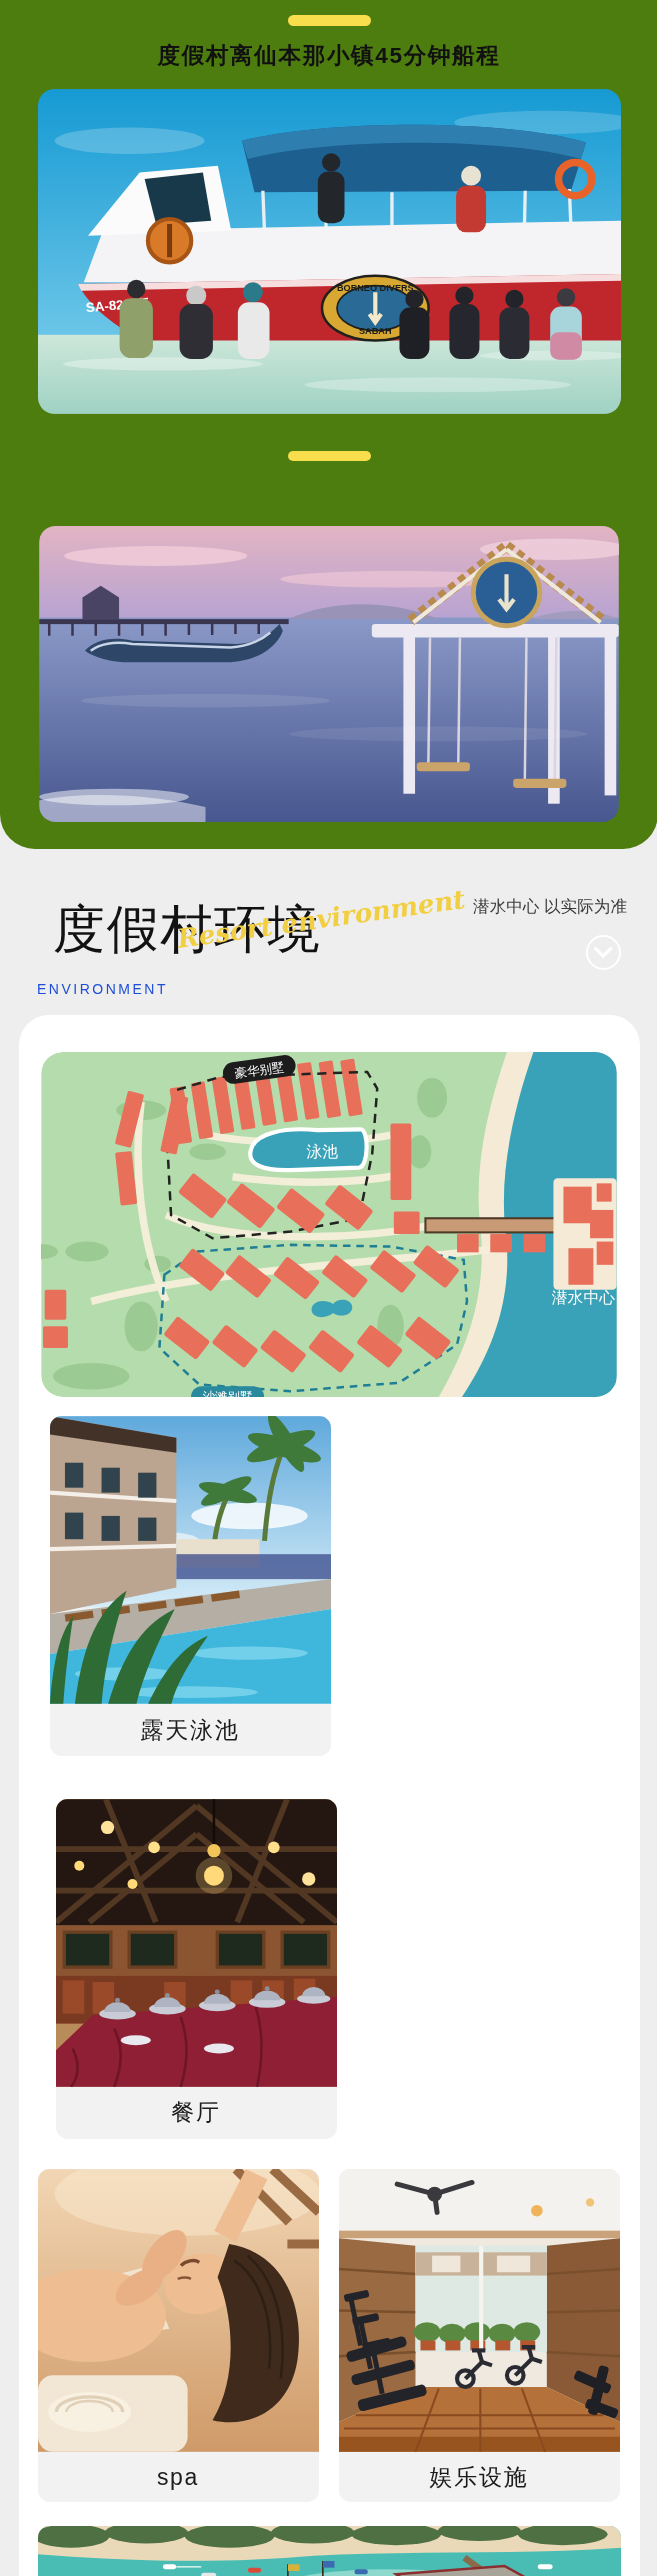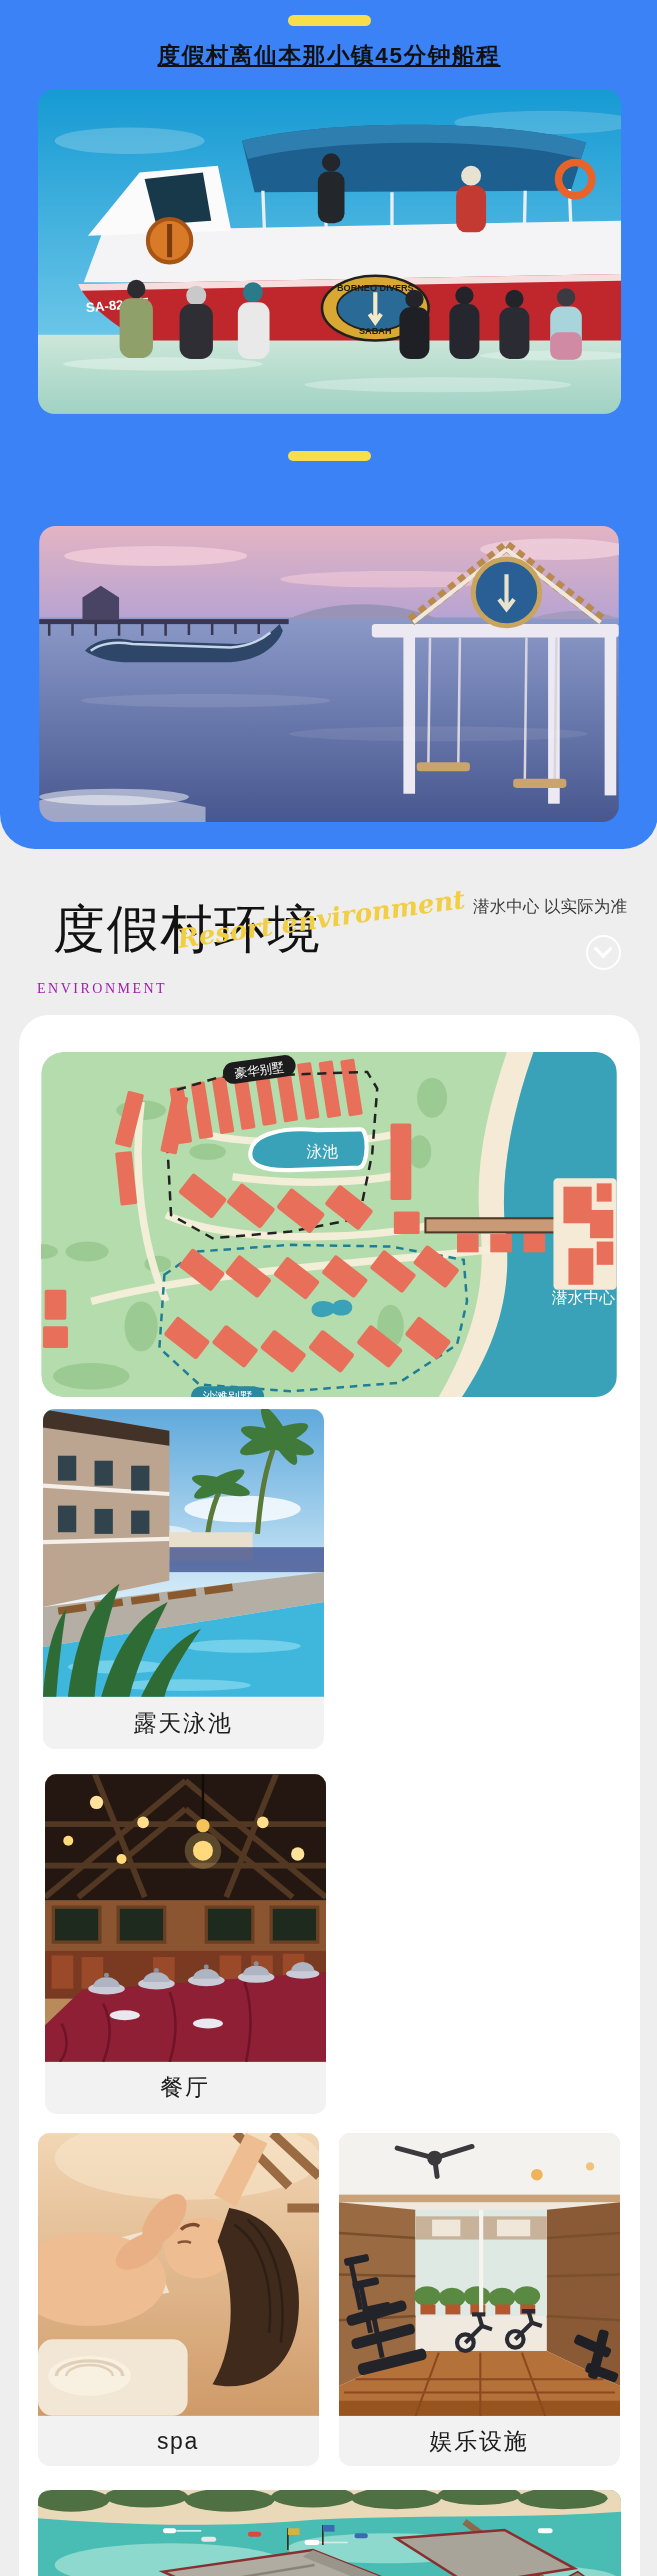--- a/index.html
+++ b/index.html
@@ -4,35 +4,35 @@
 <style>
   :root{ --accent:#f8dd4d; --pagebg:#eeeeef; }
   *{box-sizing:border-box;}
   html,body{margin:0;padding:0;}
   body{
     width:658px;height:2576px;background:var(--pagebg);
     font-family:"Liberation Sans","DejaVu Sans",sans-serif;color:#111;
     overflow:hidden;position:relative;
   }
   
-  .top-card{background:#3b82f6;border-radius:0 0 35px 35px;padding:13.3px 0 27px;text-decoration:underline;}
+  .top-card{background:#4d7c0f;border-radius:0 0 35px 35px;padding:13.3px 0 27px;}
   .pill{width:83px;height:10.8px;border-radius:5.8px;background:var(--accent);margin:1.7px auto 0;}
   .headline1{margin:16.6px 0 0;text-align:center;font-size:22.5px;font-weight:bold;letter-spacing:1.7px;line-height:28px;}
   .photo{border-radius:16.6px;overflow:hidden;position:relative;}
   .photo svg{display:block;}
   .photo-boat{width:583px;height:325px;margin:18.3px auto 0;}
   .headline2{margin:30px 0 0;text-align:center;font-size:45px;line-height:45px;font-weight:bold;letter-spacing:6.7px;}
   .pill2{margin-top:37px;}
   .headline3{margin:10.8px 0 0;text-align:center;font-size:21.6px;line-height:25px;font-weight:bold;white-space:nowrap;}
   .photo-swing{width:580px;height:296px;margin:65px auto 0;}
 
   
   .env-header{position:relative;height:166px;padding:27.5px 37px 0;}
   .env-title{margin:16px;font-size:52px;line-height:72px;font-weight:normal;letter-spacing:1.7px;color:#121212;}
-  .env-sub{margin-top:0;font-size:14px;letter-spacing:2.5px;color:#a21caf;font-family:Liberation Serif, serif;}
+  .env-sub{margin-top:0;font-size:14px;letter-spacing:2.5px;color:#1d4ed8;}
   .env-script{
     position:absolute;left:176px;top:55px;white-space:nowrap;
     font-family:"DejaVu Serif","Liberation Serif",serif;font-style:italic;
     font-size:26px;color:#f2cf42;transform:rotate(-8deg);font-weight:bold;
   }
   .disclaimer{position:absolute;right:31px;top:47px;font-size:16.6px;color:#3a3a3a;}
   .scroll-circle{
     position:absolute;right:37px;top:86px;width:35px;height:35px;border-radius:50%;
     border:2.5px solid #ffffff;display:flex;align-items:center;justify-content:center;cursor:pointer;
   }
@@ -311,21 +311,21 @@
           <rect x="218" y="8" width="88" height="26" rx="13" fill="#1c1c1c"></rect>
           <text x="262" y="27" font-size="15" fill="#ffffff" text-anchor="middle">豪华别墅</text>
         </g>
         <rect x="180" y="402" width="88" height="26" rx="13" fill="#2a8a9d"></rect>
         <text x="224" y="420" font-size="15" fill="#ffffff" text-anchor="middle">沙滩别墅</text>
       </svg>
     </div>
 
     <div class="gallery">
 
-      <figure class="g-card r1" style="margin:5px">
+      <figure class="g-card r1" style="margin:12px">
         <div class="g-photo">
           <svg viewBox="0 0 338 346" width="281" height="288">
             <defs>
                 <linearGradient id="psky" x1="0" y1="0" x2="0" y2="1">
               <stop offset="0" stop-color="#5fa9dc"></stop>
                   <stop offset="1" stop-color="#d6ecf8"></stop>
                 </linearGradient>
               </defs>
             <rect width="338" height="230" fill="url(#psky)"></rect>
             <ellipse cx="240" cy="120" rx="70" ry="16" fill="#ffffff" opacity="0.8"></ellipse>
@@ -380,21 +380,21 @@
               <path d="M30,346 C40,270 60,232 92,210 C76,260 66,300 62,346 Z"></path>
               <path d="M70,346 C90,280 116,248 150,232 C128,276 112,312 104,346 Z"></path>
               <path d="M0,346 C4,292 12,262 28,240 C22,280 18,316 16,346 Z"></path>
               <path d="M118,346 C140,300 162,276 190,264 C168,296 152,322 146,346 Z"></path>
             </g>
           </svg>
         </div>
         <figcaption class="g-caption">露天泳池</figcaption>
       </figure>
 
-      <figure class="g-card r1" style="margin:7px">
+      <figure class="g-card r1" style="margin:18px">
         <div class="g-photo">
           <svg viewBox="0 0 338 346" width="281" height="288">
             <rect width="338" height="346" fill="#b98a5a"></rect>
             <rect width="338" height="152" fill="#241711"></rect>
             <g stroke="#523823" stroke-width="7">
               <line x1="0" y1="148" x2="169" y2="8"></line>
                 <line x1="169" y1="8" x2="338" y2="148"></line>
               <line x1="40" y1="148" x2="169" y2="42"></line>
                 <line x1="169" y1="42" x2="298" y2="148"></line>
               <line x1="0" y1="60" x2="338" y2="60"></line>

